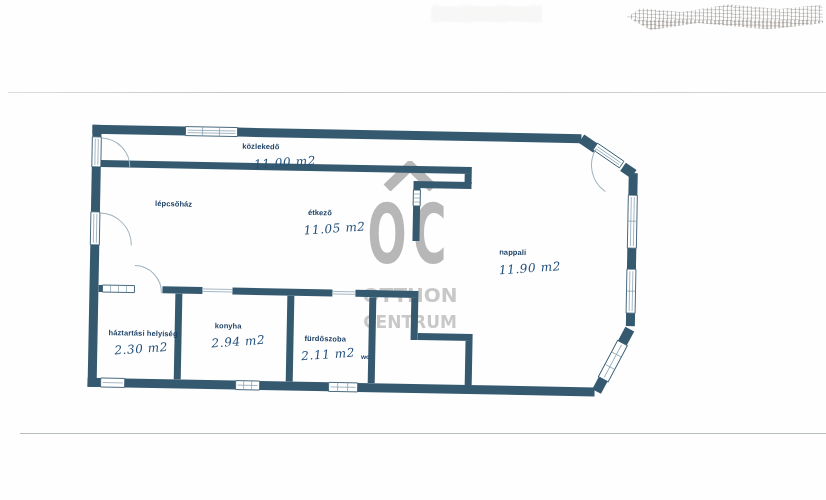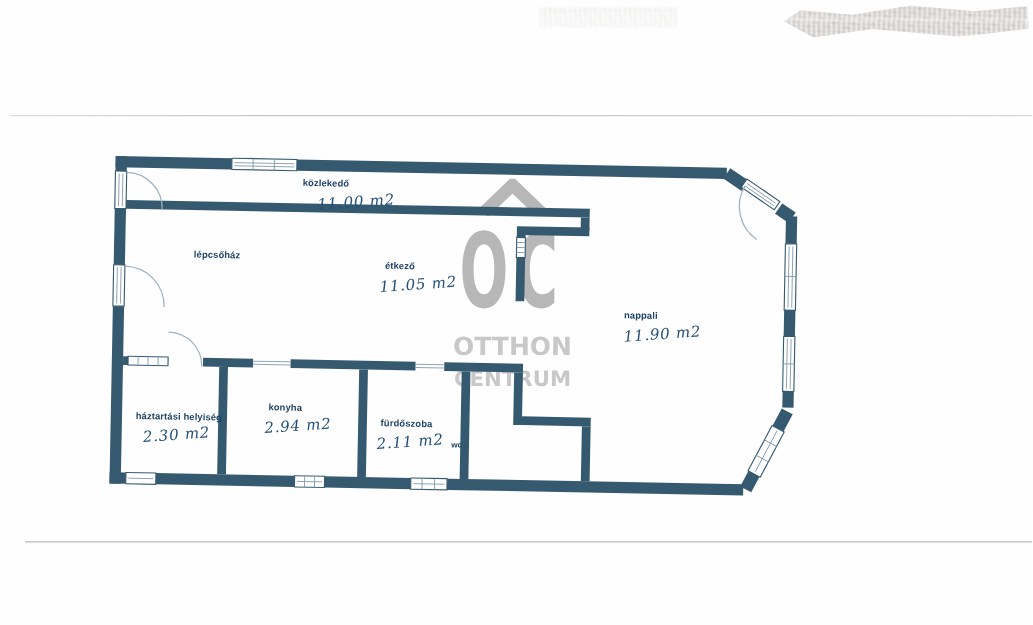--- a/index.html
+++ b/index.html
@@ -14,21 +14,21 @@
        repeating-linear-gradient(92deg, rgba(75,65,58,.32) 0 1.5px, rgba(0,0,0,0) 1.5px 4px),
        repeating-linear-gradient(3deg, rgba(90,80,70,.24) 0 1px, rgba(0,0,0,0) 1px 3.5px);
      filter:blur(.7px);transform:rotate(-.8deg);
      clip-path:polygon(0 45%,7% 12%,28% 28%,52% 2%,78% 22%,100% 8%,100% 78%,72% 100%,36% 72%,12% 96%);}
   .faint-marks{position:absolute;left:432px;top:6px;width:110px;height:16px;opacity:.33;
      background:
        repeating-linear-gradient(88deg, rgba(90,80,70,.25) 0 1px, rgba(0,0,0,0) 1px 4px),
        repeating-linear-gradient(5deg, rgba(90,80,70,.2) 0 1px, rgba(0,0,0,0) 1px 3px);
      filter:blur(1px);}
   
-  .watermark{position:absolute;left:356px;top:141px;width:108px;height:180px;z-index:1;opacity:.95;}
+  .watermark{position:absolute;left:356px;top:159px;width:108px;height:180px;z-index:1;opacity:.95;}
   .wm-roof{position:absolute;left:27px;top:2px;}
   .wm-oc{position:absolute;left:0;top:34px;width:108px;text-align:center;
      font-family:"DejaVu Sans",sans-serif;font-weight:700;font-size:46px;line-height:1;
      letter-spacing:6px;color:#b4b4b4;transform:scaleY(1.8);transform-origin:top center;}
   .wm-l1{position:absolute;left:0;top:124px;width:108px;text-align:center;
      font-family:"DejaVu Sans",sans-serif;font-weight:700;font-size:20px;color:#c6c6c6;}
   .wm-l2{position:absolute;left:0;top:153px;width:108px;text-align:center;
      font-family:"DejaVu Sans",sans-serif;font-weight:700;font-size:17px;color:#c6c6c6;}
   
   .plan-wrap{position:absolute;left:78px;top:118px;width:570px;height:290px;

